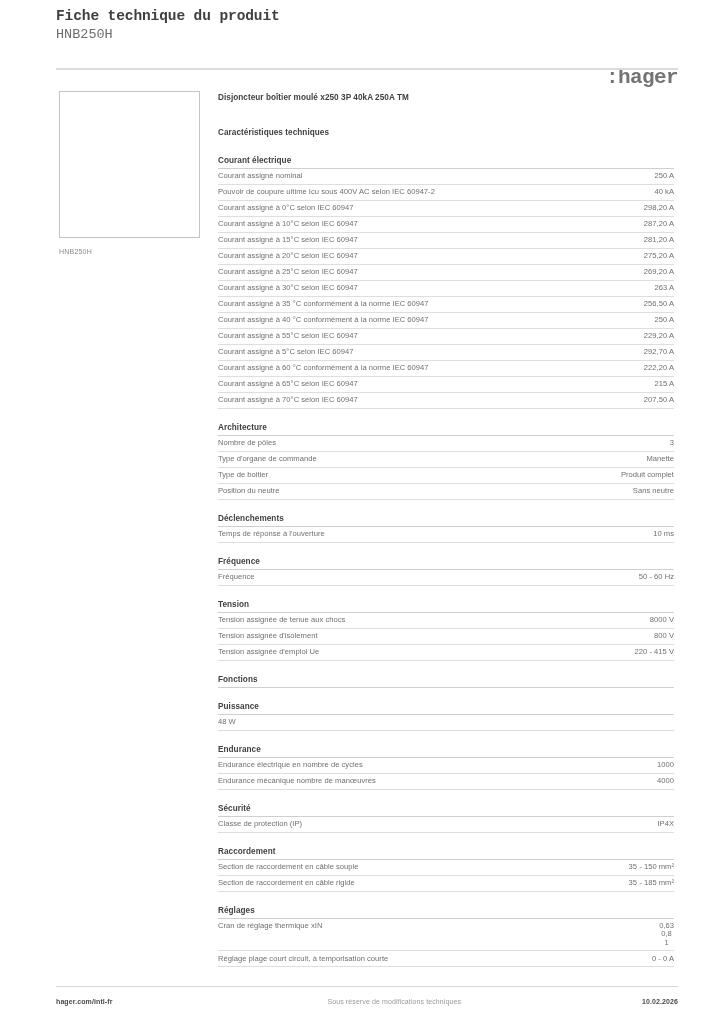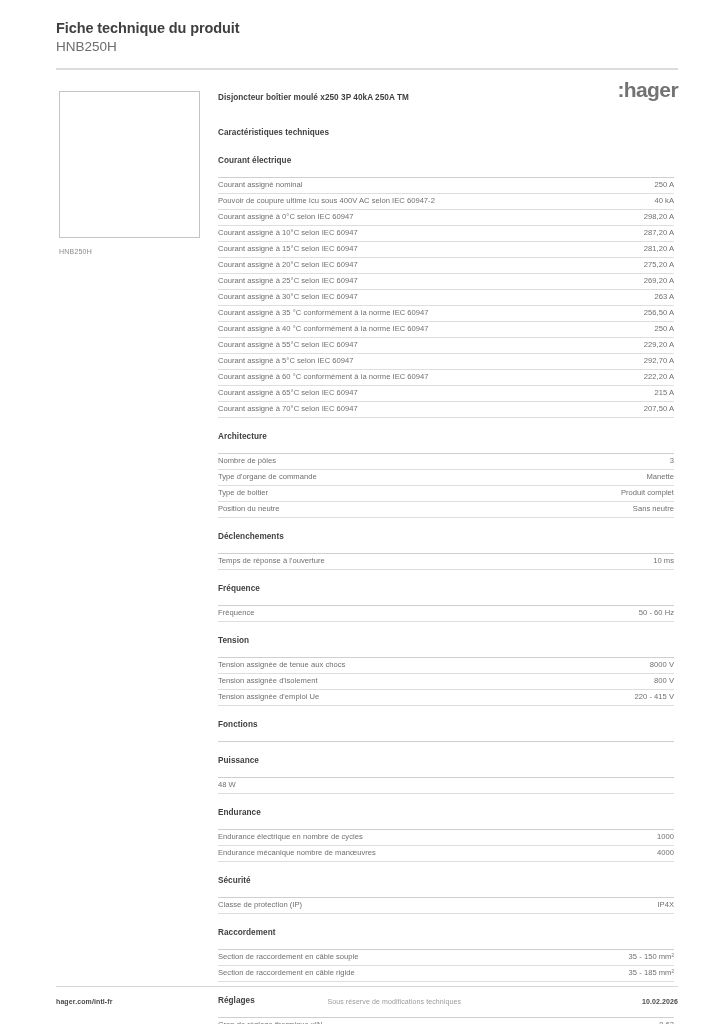--- a/index.html
+++ b/index.html
@@ -20,23 +20,24 @@
     position: relative;
     width: 724px;
     height: 1024px;
     box-sizing: border-box;
   }
 
   
   .header {
     position: absolute;
     left: 56px;
-    top: 20px;
+    top: 8px;
     right: 46px;
     height: 48px;
+    font-family: Liberation Mono, monospace;
   }
   .doc-title {
     font-size: 14.5px;
     font-weight: bold;
     color: #3f3f3f;
     letter-spacing: -0.1px;
     line-height: 17px;
     margin: 0;
   }
   .doc-subtitle {
@@ -109,21 +110,21 @@
   }
 
   .section { margin-bottom: 14px; }
   .section:last-child { margin-bottom: 0; }
 
   .section-heading {
     font-size: 8.2px;
     font-weight: bold;
     color: #3f3f3f;
     letter-spacing: 0.05px;
-    padding-bottom: 12px;
+    padding-bottom: 3px;
     border-bottom: 1px solid #cfcfcf;
   }
 
   .row {
     display: flex;
     justify-content: space-between;
     align-items: flex-start;
     border-bottom: 1px solid #dedede;
     padding: 3.4px 0 3.2px 0;
     font-size: 7.6px;

